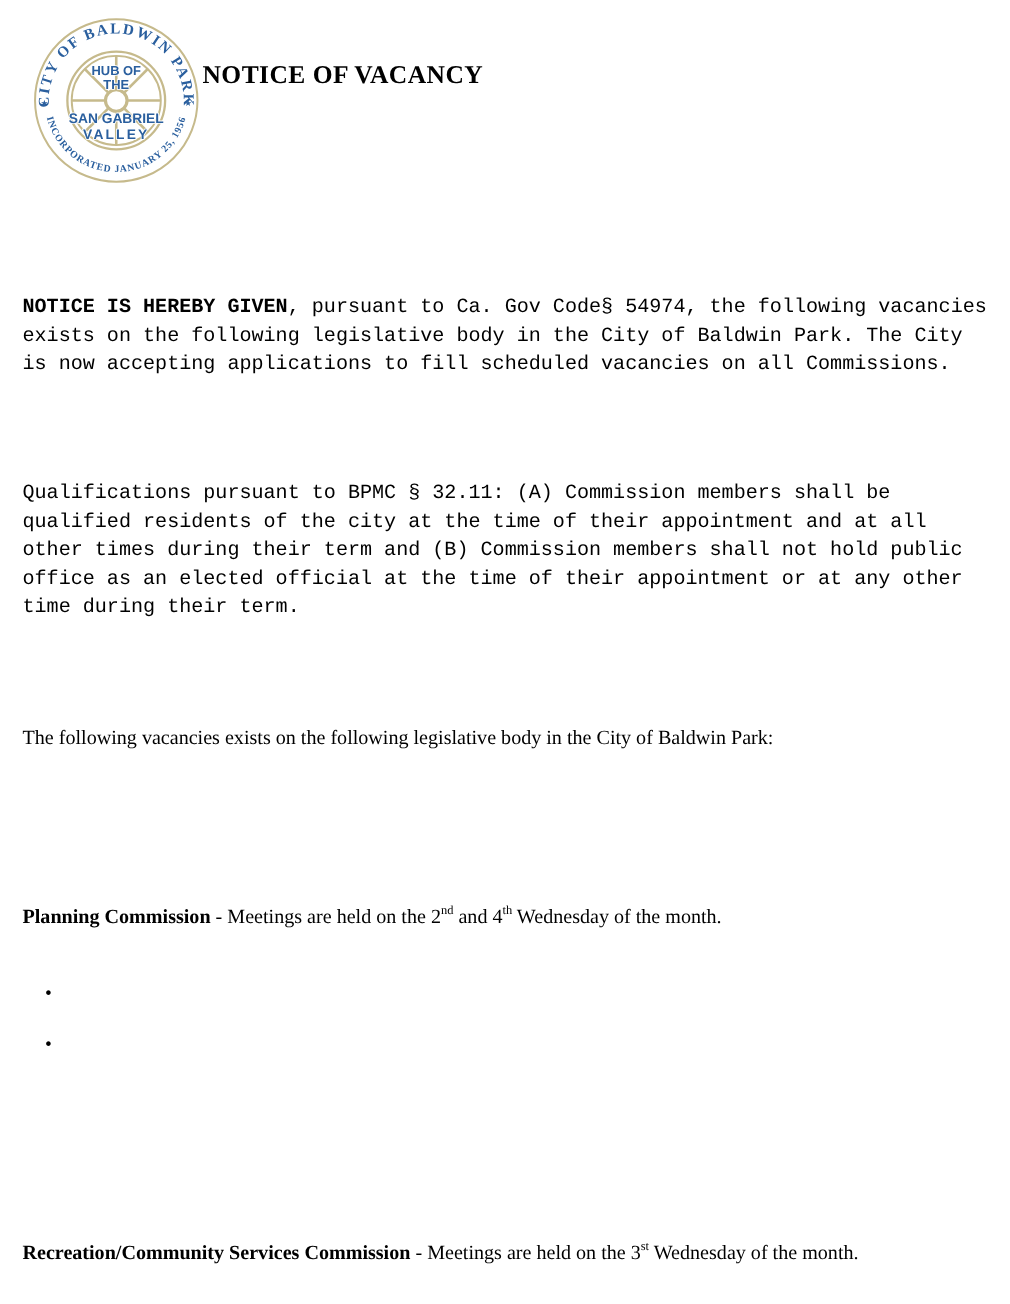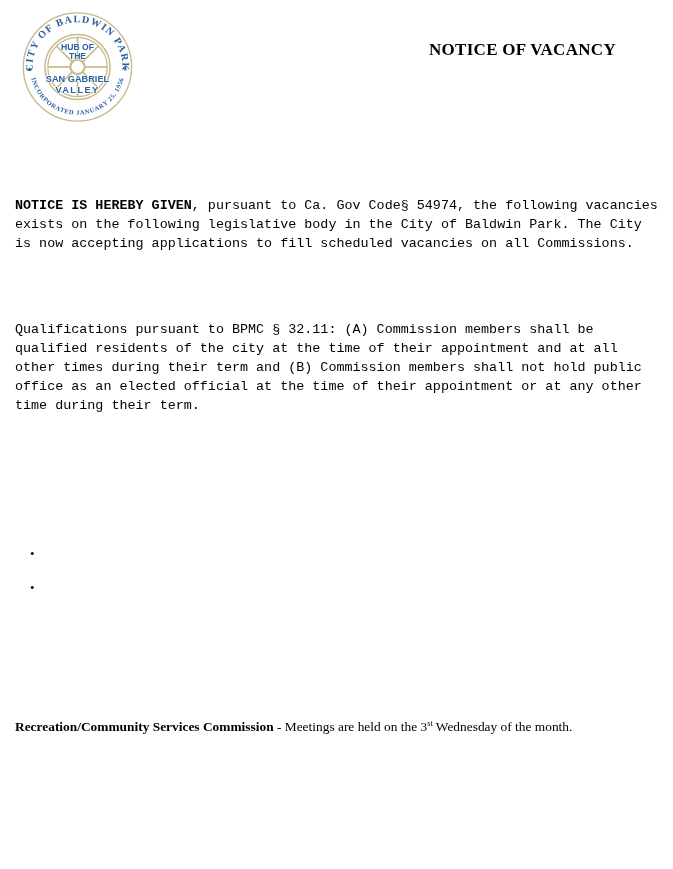--- a/index.html
+++ b/index.html
@@ -8,21 +8,21 @@
     background: #ffffff;
     overflow: hidden;
     font-family: "Liberation Serif", serif;
     color: #000000;
   }
   .page { padding: 0 13px 0 15px; }
 
   
   .header { display: flex; align-items: flex-start; padding: 8px 0 0 5px; }
   .seal-wrap { width: 115px; height: 118px; flex: 0 0 auto; }
-  .titles { flex: 1; text-align: right; margin: 32px 44px 0 0; }
+  .titles { flex: 1; text-align: left; margin: 32px 44px 0 0; }
   .title-line {
     font-weight: bold; font-size: 17px; line-height: 20px;
     letter-spacing: 0.3px;
   }
   .title-line + .title-line { margin-top: 15px; }
 
   
   .seal-blue { fill: var(--seal_blue, #2a5f9e); }
   .seal-stroke { stroke: var(--seal_tan, #c6ba8c); fill: none; }
   .seal-stroke-fill { stroke: var(--seal_tan, #c6ba8c); fill: #ffffff; }
@@ -92,23 +92,25 @@
       <div class="title-line">NOTICE OF VACANCY</div>
     </div>
   </header>
 
   <main class="doc-body">
 
     <p class="para"><b>NOTICE IS HEREBY GIVEN</b><span>, pursuant to Ca. Gov Code§ 54974, the following vacancies exists on the following legislative body in the City of Baldwin Park. The City is now accepting applications to fill scheduled vacancies on all Commissions.</span></p>
 
     <p class="para">Qualifications pursuant to BPMC § 32.11: (A) Commission members shall be qualified residents of the city at the time of their appointment and at all other times during their term and (B) Commission members shall not hold public office as an elected official at the time of their appointment or at any other time during their term.</p>
 
+    <p class="lead">The following vacancies exists on the following legislative body in the City of Baldwin Park:</p>
 
     
     <div class="section">
+      <p class="sec-head"><b>Planning Commission</b><span> - Meetings are held on the 2</span><span class="sup">nd</span><span> and 4</span><span class="sup">th</span><span> Wednesday of the month.</span></p>
       <div class="li l1"><span class="mk">•</span></div>
       <div class="li l1"><span class="mk">•</span></div>
     </div>
 
     
     <div class="section">
       <p class="sec-head"><b>Recreation/Community Services Commission</b><span> - Meetings are held on the 3</span><span class="sup">st</span><span> Wednesday of the month.</span></p>
       
       
       

